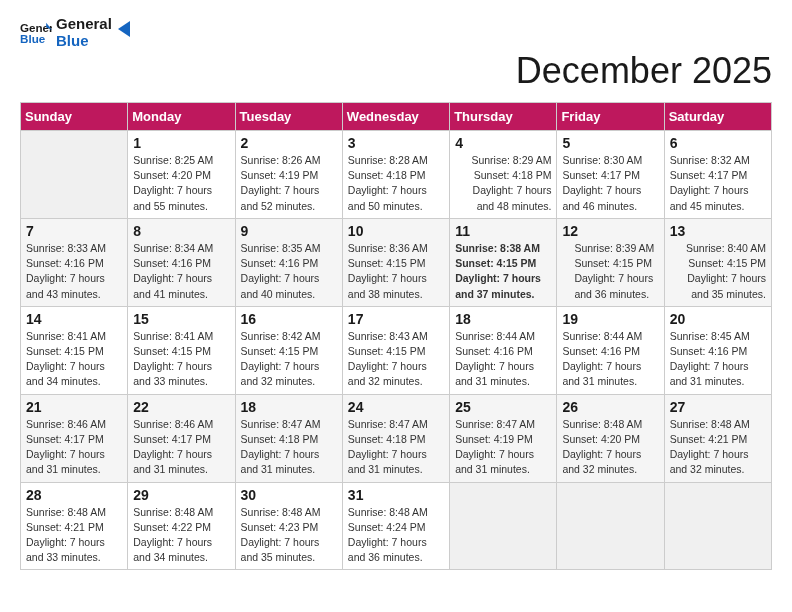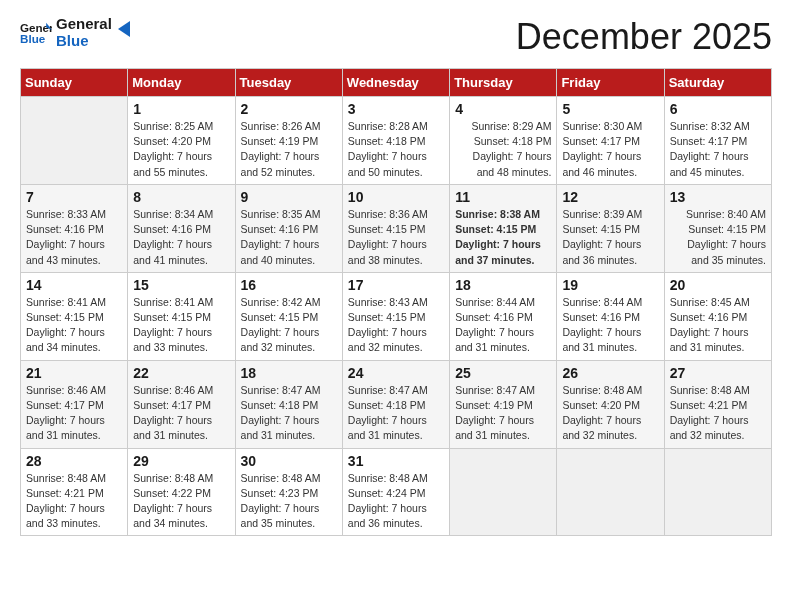--- a/index.html
+++ b/index.html
@@ -2,24 +2,24 @@
 <html><head>
   <meta charset="utf-8">
   <style>
     * { box-sizing: border-box; margin: 0; padding: 0; }
     body { font-family: Arial, sans-serif; background: #fff; width: 792px; min-height: 612px; }
     .container { width: 792px; padding: 16px 20px; }
     .header { display: flex; justify-content: space-between; align-items: flex-start; margin-bottom: 10px; }
     .logo { display: flex; align-items: center; }
     .logo-icon { width: 32px; height: 28px; margin-right: 4px; }
     .title-area { text-align: right; }
-    .month-title { font-size: 36px; font-weight: normal; color: #1a1a1a; }
+    .month-title { font-size: 36px; font-weight: normal; color: #1a1a1a; margin-top: 34px; }
     .subtitle { font-size: 16px; color: #555; }
     table { width: 100%; border-collapse: collapse; }
-    thead tr th { background: #b91c1c; color: #fff; padding: 6px 4px; font-size: 13px; text-align: left; border: 1px solid #ccc; }
+    thead tr th { background: #be185d; color: #fff; padding: 6px 4px; font-size: 13px; text-align: left; border: 1px solid #ccc; }
     tbody tr td { border: 1px solid #ccc; vertical-align: top; padding: 4px 5px; font-size: 11px; color: #333; min-height: 80px; width: 14.28%; }
     .day-number { font-size: 14px; font-weight: bold; color: #1a1a1a; display: block; margin-bottom: 2px; }
     .day-info { font-size: 10.5px; line-height: 1.45; color: #333; }
     .empty { background: #f9f9f9; }
     tbody tr:nth-child(odd) { background: #fff; }
     tbody tr:nth-child(even) { background: #f5f5f5; }
     tbody tr td.empty { background: #f0f0f0; }
   </style>
 </head>
 <body>
@@ -134,21 +134,21 @@
           </td>
           <td>
             <span class="day-number">11</span>
             <div class="day-info" style="white-space: pre-line; font-weight: bold;">Sunrise: 8:38 AM
 Sunset: 4:15 PM
 Daylight: 7 hours
 and 37 minutes.</div>
           </td>
           <td>
             <span class="day-number">12</span>
-            <div class="day-info" style="white-space: pre-line;">Sunrise: 8:39 AM
+            <div class="day-info" style="white-space: pre-line; margin-left: 12px;">Sunrise: 8:39 AM
 Sunset: 4:15 PM
 Daylight: 7 hours
 and 36 minutes.</div>
           </td>
           <td>
             <span class="day-number">13</span>
             <div class="day-info" style="white-space: pre-line; text-align: right;">Sunrise: 8:40 AM
 Sunset: 4:15 PM
 Daylight: 7 hours
 and 35 minutes.</div>

